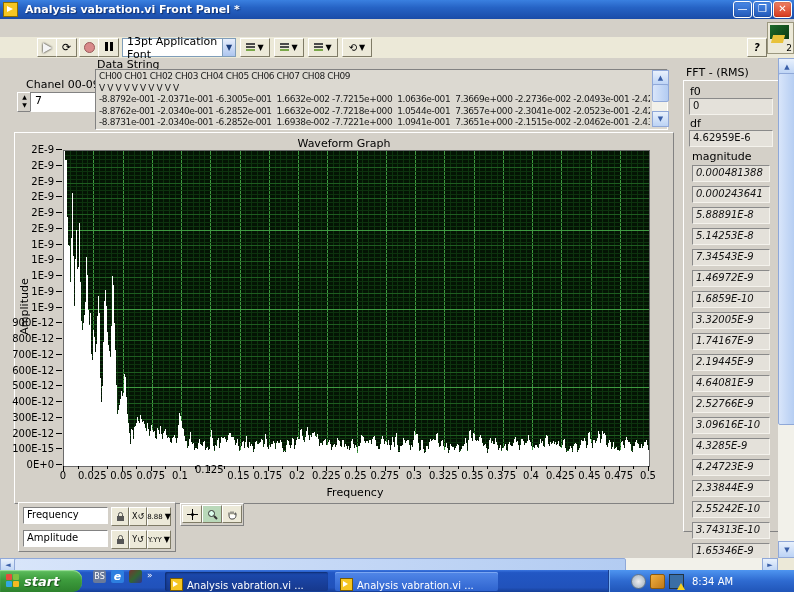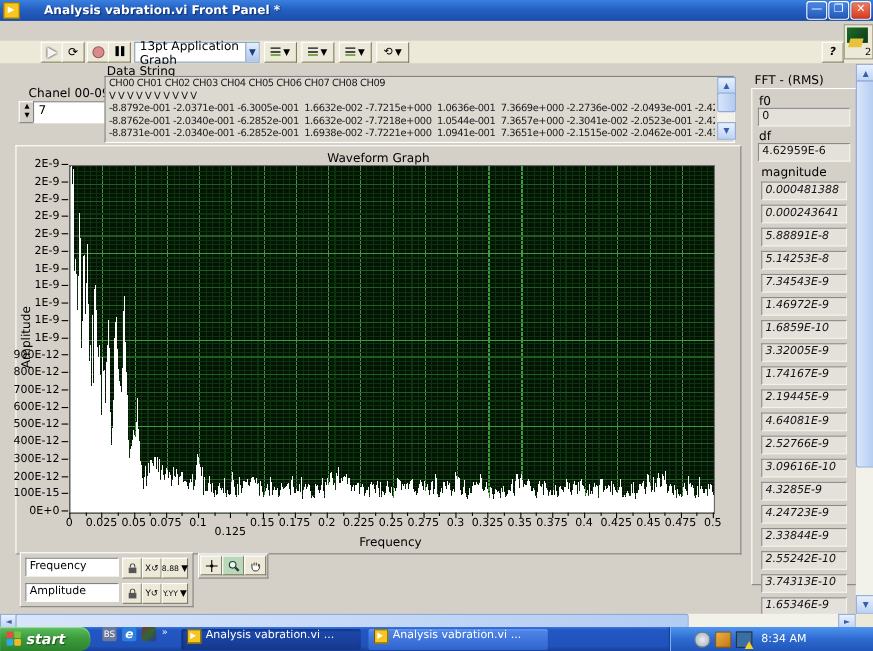--- a/index.html
+++ b/index.html
@@ -2,21 +2,21 @@
 <html><head>
 <meta charset="utf-8">
 <style>
   html,body{margin:0;padding:0;background:#555;}
   #screen{position:relative;width:794px;height:592px;overflow:hidden;background:#d4d0c8;
     font-family:"DejaVu Sans","Liberation Sans",sans-serif;font-size:11px;color:#000;}
   .abs{position:absolute;}
   
   #titlebar{left:0;top:0;width:794px;height:19px;
     background:linear-gradient(180deg,#3a80e0 0%,#2663c5 40%,#1a4ca8 100%);display:flex;align-items:center;}
-  #titlebar .title{color:#fff;font-weight:bold;font-size:11px;margin-left:22px;text-shadow:1px 1px 1px #12306b;}
+  #titlebar .title{color:#fff;font-weight:bold;font-size:11px;margin-left:7px;text-shadow:1px 1px 1px #12306b;}
   .lv-ico{width:13px;height:13px;margin-left:3px;background:#f6c622;border:1px solid #8a6d00;position:relative;flex:none;}
   .lv-ico:before{content:"";position:absolute;left:3px;top:3px;border-left:6px solid #fff;border-top:3px solid transparent;border-bottom:3px solid transparent;}
   .cap-btn{width:17px;height:15px;border-radius:3px;margin-left:1px;color:#fff;font-size:10px;line-height:13px;text-align:center;
     border:1px solid #fff;box-shadow:inset 0 0 2px rgba(0,0,0,.35);}
   .cap-blue{background:linear-gradient(180deg,#4a8ae8,#2258b8);}
   .cap-red{background:linear-gradient(180deg,#ee8064,#d83a1e);}
   
   #menubar{left:0;top:19px;width:794px;height:18px;background:#ece9d8;border-bottom:1px solid #c8c4b0;display:flex;align-items:center;}
   .menu-item{padding:2px 7px;font-size:11px;}
   #toolbar{left:0;top:37px;width:794px;height:21px;background:#ece9d8;border-bottom:1px solid #9c987f;}
@@ -41,21 +41,21 @@
   .ytick{position:absolute;width:42px;text-align:right;font-size:10px;color:#000;}
   .xtick{position:absolute;width:44px;text-align:center;font-size:10px;color:#000;}
   .tickmark{position:absolute;background:#000;}
   
   #taskbar{left:0;top:570px;width:794px;height:22px;background:linear-gradient(180deg,#3a75e0 0%,#2257c4 12%,#2152bb 80%,#153e96 100%);}
   #startbtn{left:0;top:570px;width:82px;height:22px;border-radius:0 9px 9px 0;
     background:linear-gradient(180deg,#5fbf5f 0%,#3d9c3d 45%,#2d822d 100%);display:flex;align-items:center;box-shadow:inset 0 1px 1px #9fe09f;}
   #startbtn .lbl{color:#fff;font-weight:bold;font-style:italic;font-size:13px;margin-left:4px;text-shadow:1px 1px 1px #1c531c;}
   .xp-flag{width:14px;height:14px;margin-left:6px;position:relative;flex:none;}
   .xp-flag i{position:absolute;width:6px;height:6px;border-radius:1px;}
-  .task-btn{position:absolute;top:572px;height:19px;border-radius:2px;display:flex;align-items:flex-start;color:#fff;font-size:10px;overflow:hidden;white-space:nowrap;}
+  .task-btn{position:absolute;top:572px;height:19px;border-radius:2px;display:flex;align-items:flex-end;color:#fff;font-size:10px;overflow:hidden;white-space:nowrap;}
   .task-active{background:linear-gradient(180deg,#1c4ab0,#16388c);box-shadow:inset 1px 1px 2px #0d2a6b;}
   .task-idle{background:linear-gradient(180deg,#5187e8,#2f64cf);box-shadow:inset 0 1px 0 #7aa6f2;}
   .task-ico{width:11px;height:11px;background:#f6c622;border:1px solid #7a5c00;margin:0 4px 0 5px;position:relative;flex:none;}
   .task-ico:before{content:"";position:absolute;left:2px;top:2px;border-left:5px solid #fff;border-top:3px solid transparent;border-bottom:3px solid transparent;}
   #tray{left:608px;top:570px;width:186px;height:22px;background:linear-gradient(180deg,#4e95f0 0%,#2e6ad0 50%,#2055b8 100%);
     border-left:1px solid #1a3f8f;box-shadow:inset 1px 0 0 #7ab0f5;display:flex;align-items:center;}
   #tray .time{color:#fff;font-size:10px;margin-left:8px;}
   .tray-ico{width:13px;height:13px;margin-left:4px;flex:none;}
   
   .pause-bars:before{content:"";display:inline-block;width:3px;height:9px;background:#000;margin-right:2px;}
@@ -90,21 +90,21 @@
     <div class="tbtn" style="left:56px;width:19px;">
         <span style="font-size:11px;">⟳</span>
       </div>
     <div class="tbtn" style="left:79px;width:19px;">
         <span class="stop-dot"></span>
       </div>
     <div class="tbtn" style="left:98px;width:19px;">
         <span class="pause-bars"></span>
       </div>
     <div class="combo" style="left:122px;width:112px;">
-      <span style="margin-left:4px;">13pt Application Graph</span>
+      <span style="margin-left:4px;">13pt Application Font</span>
       <span class="arrowbox">▼</span>
     </div>
     <div class="tbtn" style="left:240px;width:28px;">
         <span class="mini-rows"></span>
         <span class="dd-caret">▼</span>
       </div>
     <div class="tbtn" style="left:274px;width:28px;">
         <span class="mini-rows"></span>
         <span class="dd-caret">▼</span>
       </div>
@@ -418,21 +418,21 @@
       <div class="tickmark" style="left: 106.875px; top: 466px; width: 1px; height: 3px;"></div>
       <div class="xtick" style="left: 99.5px; top: 470px;">0.05</div>
       <div class="tickmark" style="left: 121.5px; top: 466px; width: 1px; height: 5px;"></div>
       <div class="tickmark" style="left: 136.125px; top: 466px; width: 1px; height: 3px;"></div>
       <div class="xtick" style="left: 128.75px; top: 470px;">0.075</div>
       <div class="tickmark" style="left: 150.75px; top: 466px; width: 1px; height: 5px;"></div>
       <div class="tickmark" style="left: 165.375px; top: 466px; width: 1px; height: 3px;"></div>
       <div class="xtick" style="left: 158px; top: 470px;">0.1</div>
       <div class="tickmark" style="left: 180px; top: 466px; width: 1px; height: 5px;"></div>
       <div class="tickmark" style="left: 194.625px; top: 466px; width: 1px; height: 3px;"></div>
-      <div class="xtick" style="left: 187.25px; top: 478px;">0.125</div>
+      <div class="xtick" style="left: 187.25px; top: 464px;">0.125</div>
       <div class="tickmark" style="left: 209.25px; top: 466px; width: 1px; height: 5px;"></div>
       <div class="tickmark" style="left: 223.875px; top: 466px; width: 1px; height: 3px;"></div>
       <div class="xtick" style="left: 216.5px; top: 470px;">0.15</div>
       <div class="tickmark" style="left: 238.5px; top: 466px; width: 1px; height: 5px;"></div>
       <div class="tickmark" style="left: 253.125px; top: 466px; width: 1px; height: 3px;"></div>
       <div class="xtick" style="left: 245.75px; top: 470px;">0.175</div>
       <div class="tickmark" style="left: 267.75px; top: 466px; width: 1px; height: 5px;"></div>
       <div class="tickmark" style="left: 282.375px; top: 466px; width: 1px; height: 3px;"></div>
       <div class="xtick" style="left: 275px; top: 470px;">0.2</div>
       <div class="tickmark" style="left: 297px; top: 466px; width: 1px; height: 5px;"></div>

